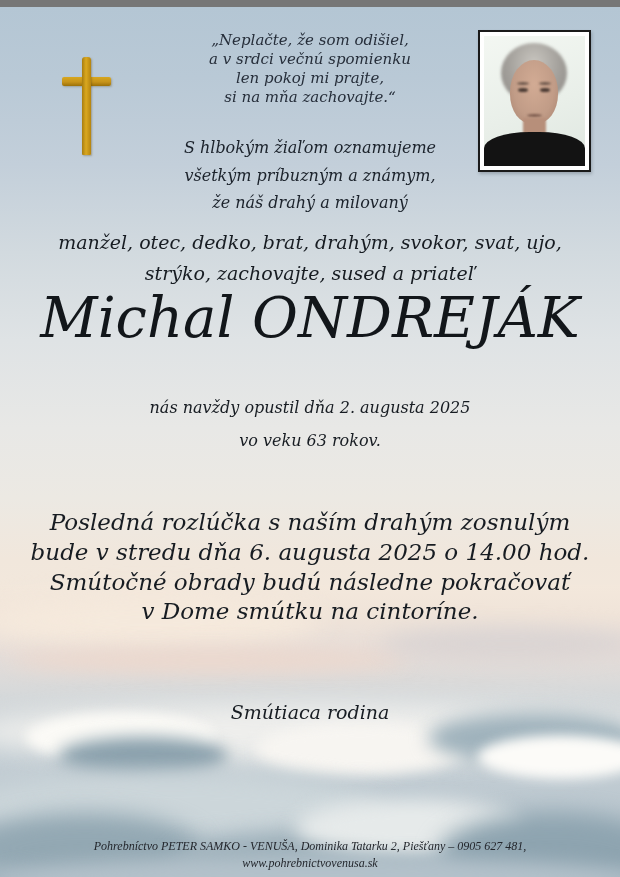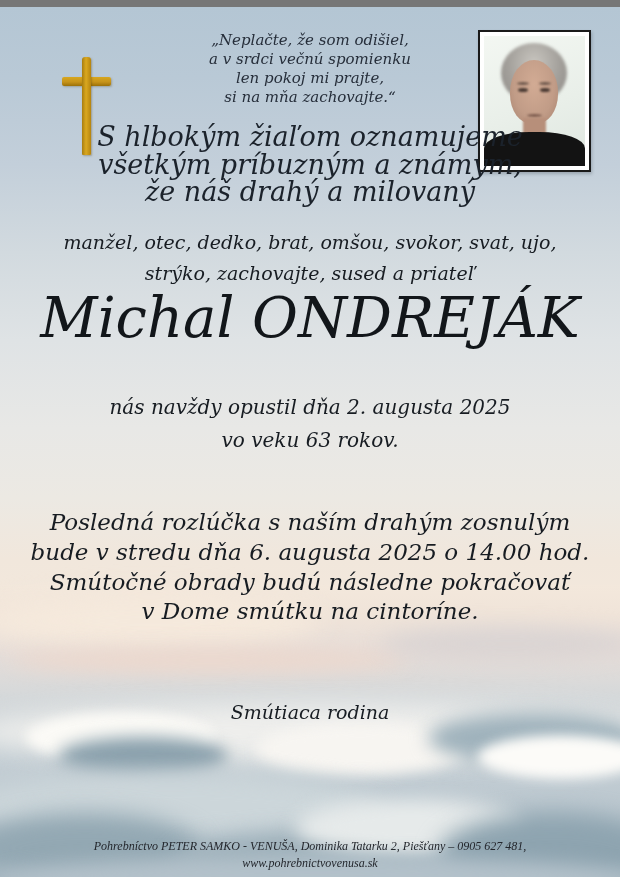--- a/index.html
+++ b/index.html
@@ -5,24 +5,24 @@
   html,body{margin:0;padding:0;background:#777;}
   #poster{
     position:relative;width:620px;height:877px;overflow:hidden;margin:7px auto;
     background:linear-gradient(180deg,
       #b4c6d4 0%, #b9c9d6 8%, #c3cfda 18%, #d2dadf 28%,
       #dfe3e5 38%, #e8e8e6 48%, #ece9e3 56%, #f1e7dc 63%, #f3e8dc 68%);
     font-family:"DejaVu Serif", serif;color:#171c22;
   }
   .txt{position:absolute;left:0;width:620px;text-align:center;font-style:italic;}
   .quote{top:24px;font-size:15px;line-height:19px;color:#262e3a;}
-  .announce{top:116px;font-size:27px;line-height:27.5px;color:#1b222b;}
+  .announce{top:127px;font-size:16px;line-height:27.5px;color:#1b222b;}
   .relations{top:220px;font-size:19px;line-height:31px;}
   .name{top:272px;font-size:56px;line-height:78px;white-space:nowrap;color:#12161a;}
-  .passing{top:384px;font-size:20px;line-height:33px;}
+  .passing{top:384px;font-size:16px;line-height:33px;}
   .funeral{top:501px;font-size:23px;line-height:29.8px;}
   .closing{top:694px;font-size:19px;}
   .footer{top:831px;font-size:12px;line-height:17px;font-weight:normal;
           font-family:"Liberation Serif", serif;color:#23262c;}
 
   
   .cross{position:absolute;left:58px;top:46px;width:56px;height:104px;}
   .cross .vbar{position:absolute;left:24px;top:4px;width:9px;height:98px;
     background:linear-gradient(90deg,#a87d10,#daa81f 45%,#b5840f);
     border-radius:3px 3px 1px 1px;box-shadow:1px 1px 2px rgba(90,70,20,.35);}
@@ -109,21 +109,21 @@
     <div>si na mňa zachovajte.“</div>
   </div>
 
   <div class="txt announce">
     <div>S hlbokým žiaľom oznamujeme</div>
     <div>všetkým príbuzným a známym,</div>
     <div>že náš drahý a milovaný</div>
   </div>
 
   <div class="txt relations">
-    <div>manžel, otec, dedko, brat, omšou, svokor, svat, ujo,</div>
+    <div>manžel, otec, dedko, brat, drahým, svokor, svat, ujo,</div>
     <div>strýko, zachovajte, sused a priateľ</div>
   </div>
 
   <div class="txt name">Michal ONDREJÁK</div>
 
   <div class="txt passing">
     <div>nás navždy opustil dňa 2. augusta 2025</div>
     <div>vo veku 63 rokov.</div>
   </div>
 

